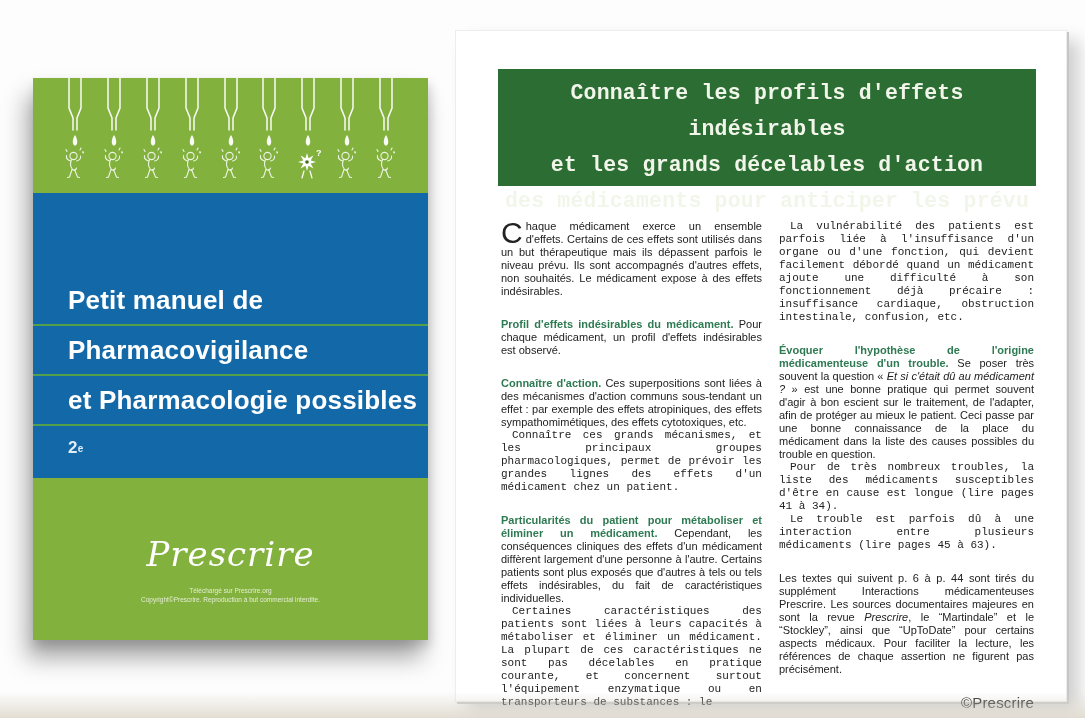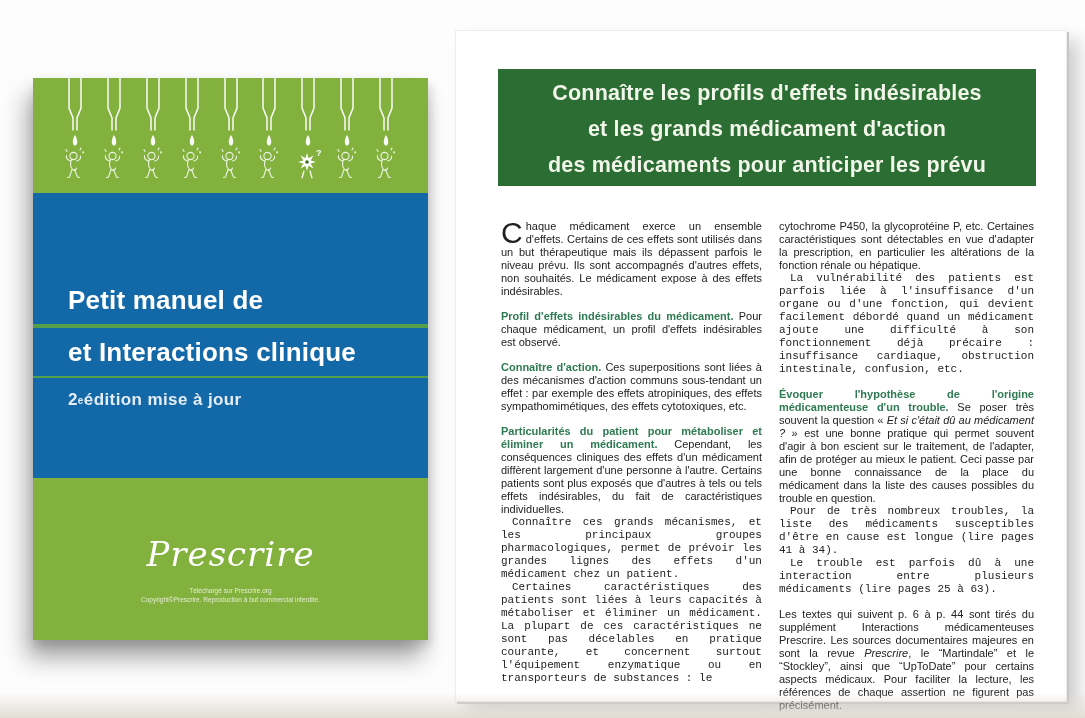--- a/index.html
+++ b/index.html
@@ -55,33 +55,33 @@
   
   .page{
     position:absolute; left:455px; top:30px; width:612px; height:672px;
     background:var(--page-bg,#fff);
     border:1px solid #ededed;
     box-shadow:2px 2px 0 #c6c6c6, 12px 10px 16px rgba(0,0,0,.18);
   }
   .page-header{
     margin:38px 4px 0 42px; width:538px; height:117px;
     background:var(--header-green,#2b6d33);
-    color:#f2f6ea; text-align:center; font-weight:bold; padding-top:6px;
+    color:#f2f6ea; text-align:center; font-weight:bold; padding-top:6px;font-family:Liberation Mono, monospace;
   }
   .page-header .hline{ font-size:21.5px; line-height:36px; letter-spacing:.2px; }
 
   .columns{ display:flex; gap:17px; padding:34px 32px 0 45px; }
   .col{
     width:264px; font-size:11px; line-height:13px; text-align:justify;
     color:var(--text,#222); hyphens:auto; -webkit-hyphens:auto;
   }
   .col.right{ width:258px; }
   .para{ margin:0; }
   .para.indent{ text-indent:11px;font-family:Liberation Mono, monospace; }
-  .para.space{ margin-top:12px; }
+  .para.space{ margin-top:20px; }
   .para.align-right{ text-align:right; }
   .seg-heading{ font-weight:bold; color:var(--heading-text-green,#2e7a52); }
   .seg-italic{ font-style:italic; }
   .credit{ font-weight:normal; font-size:15px; letter-spacing:.2px;text-align:center; }
   .dropcap-letter{ float:left; font-size:30px; line-height:25px; margin:0 3px 0 0; }
 </style>
 </head>
 <body>
 
 <div class="canvas">
@@ -320,58 +320,57 @@
         <path d="M14,93 L12,100 M20,93 L22,100" stroke="#ffffff" stroke-width="1.2" fill="none" stroke-linecap="round"></path>
         <text x="26" y="78" font-size="9" font-weight="bold" fill="#ffffff" font-family="Liberation Sans, sans-serif">?</text>
       </g>
     </svg>
   </div>
       </div>
     <div class="cover-mid">
       <div class="spacer"></div>
       <div class="cover-title">Petit manuel de</div>
       <div class="rule"></div>
+      <div class="cover-title">Pharmacovigilance</div>
       <div class="rule"></div>
-      <div class="cover-title">et Interactions clinique</div>
+      <div class="cover-title">et Pharmacologie possibles</div>
       <div class="rule"></div>
       <div class="edition">
         <span>2</span>
           <sup>e</sup>
-          <span> édition mise à jour</span>
       </div>
     </div>
     <div class="cover-bottom">
       <span class="logo">Prescrire</span>
       <div class="cover-footer">
         <div>Téléchargé sur Prescrire.org</div>
         <div>Copyright©Prescrire. Reproduction à but commercial interdite.</div>
       </div>
     </div>
   </div>
 
   <div class="page">
     <div class="page-header">
       <div class="hline">Connaître les profils d'effets indésirables</div>
-      <div class="hline">et les grands médicament d'action</div>
+      <div class="hline">et les grands décelables d'action</div>
       <div class="hline">des médicaments pour anticiper les prévu</div>
     </div>
     <div class="columns">
       <div class="col">
           <p class="para"><span class="dropcap-letter">C</span><span>haque médicament exerce un ensemble d'effets. Certains de ces effets sont utilisés dans un but thérapeutique mais ils dépassent parfois le niveau prévu. Ils sont accompagnés d'autres effets, non souhaités. Le médicament expose à des effets indésirables.</span></p>
           <p class="para space"><span class="seg-heading">Profil d'effets indésirables du médicament.</span><span> Pour chaque médicament, un profil d'effets indésirables est observé.</span></p>
           <p class="para space"><span class="seg-heading">Connaître d'action.</span><span> Ces superpositions sont liées à des mécanismes d'action communs sous-tendant un effet : par exemple des effets atropiniques, des effets sympathomimétiques, des effets cytotoxiques, etc.</span></p>
+          <p class="para indent"><span>Connaître ces grands mécanismes, et les principaux groupes pharmacologiques, permet de prévoir les grandes lignes des effets d'un médicament chez un patient.</span></p>
           <p class="para space"><span class="seg-heading">Particularités du patient pour métaboliser et éliminer un médicament.</span><span> Cependant, les conséquences cliniques des effets d'un médicament diffèrent largement d'une personne à l'autre. Certains patients sont plus exposés que d'autres à tels ou tels effets indésirables, du fait de caractéristiques individuelles.</span></p>
-          <p class="para indent"><span>Connaître ces grands mécanismes, et les principaux groupes pharmacologiques, permet de prévoir les grandes lignes des effets d'un médicament chez un patient.</span></p>
           <p class="para indent"><span>Certaines caractéristiques des patients sont liées à leurs capacités à métaboliser et éliminer un médicament. La plupart de ces caractéristiques ne sont pas décelables en pratique courante, et concernent surtout l'équipement enzymatique ou en transporteurs de substances : le</span></p>
         </div>
       <div class="col right">
-          <p class="para"><span>cytochrome P450, la glycoprotéine P, etc. Certaines caractéristiques sont détectables en vue d'adapter la prescription, en particulier les altérations de la fonction rénale ou hépatique.</span></p>
           <p class="para indent"><span>La vulnérabilité des patients est parfois liée à l'insuffisance d'un organe ou d'une fonction, qui devient facilement débordé quand un médicament ajoute une difficulté à son fonctionnement déjà précaire : insuffisance cardiaque, obstruction intestinale, confusion, etc.</span></p>
           <p class="para space"><span class="seg-heading">Évoquer l'hypothèse de l'origine médicamenteuse d'un trouble.</span><span> Se poser très souvent la question « </span><span class="seg-italic">Et si c'était dû au médicament ?</span><span> » est une bonne pratique qui permet souvent d'agir à bon escient sur le traitement, de l'adapter, afin de protéger au mieux le patient. Ceci passe par une bonne connaissance de la place du médicament dans la liste des causes possibles du trouble en question.</span></p>
           <p class="para indent"><span>Pour de très nombreux troubles, la liste des médicaments susceptibles d'être en cause est longue (lire pages 41 à 34).</span></p>
-          <p class="para indent"><span>Le trouble est parfois dû à une interaction entre plusieurs médicaments (lire pages 25 à 63).</span></p>
+          <p class="para indent"><span>Le trouble est parfois dû à une interaction entre plusieurs médicaments (lire pages 45 à 63).</span></p>
           <p class="para space"><span>Les textes qui suivent p. 6 à p. 44 sont tirés du supplément Interactions médicamenteuses Prescrire. Les sources documentaires majeures en sont la revue </span><span class="seg-italic">Prescrire</span><span>, le “Martindale” et le “Stockley”, ainsi que “UpToDate” pour certains aspects médicaux. Pour faciliter la lecture, les références de chaque assertion ne figurent pas précisément.</span></p>
           <p class="para space align-right"><span class="credit">©Prescrire</span></p>
         </div>
     </div>
   </div>
 
 </div>
 
 </body></html>

